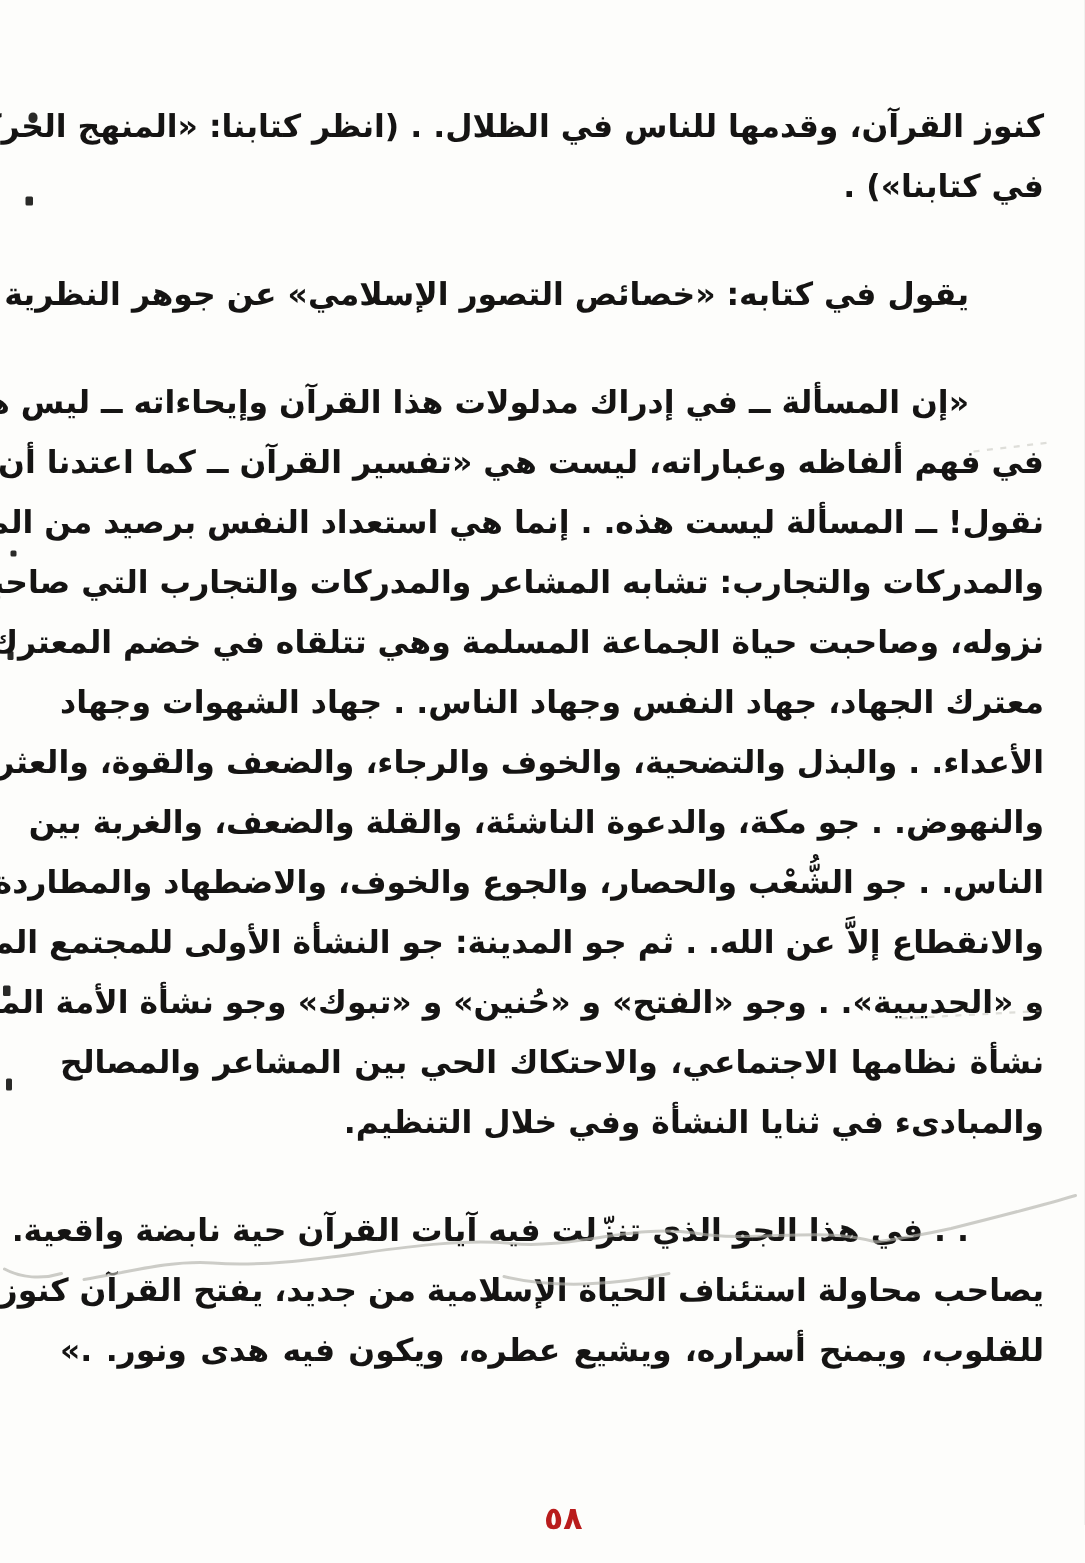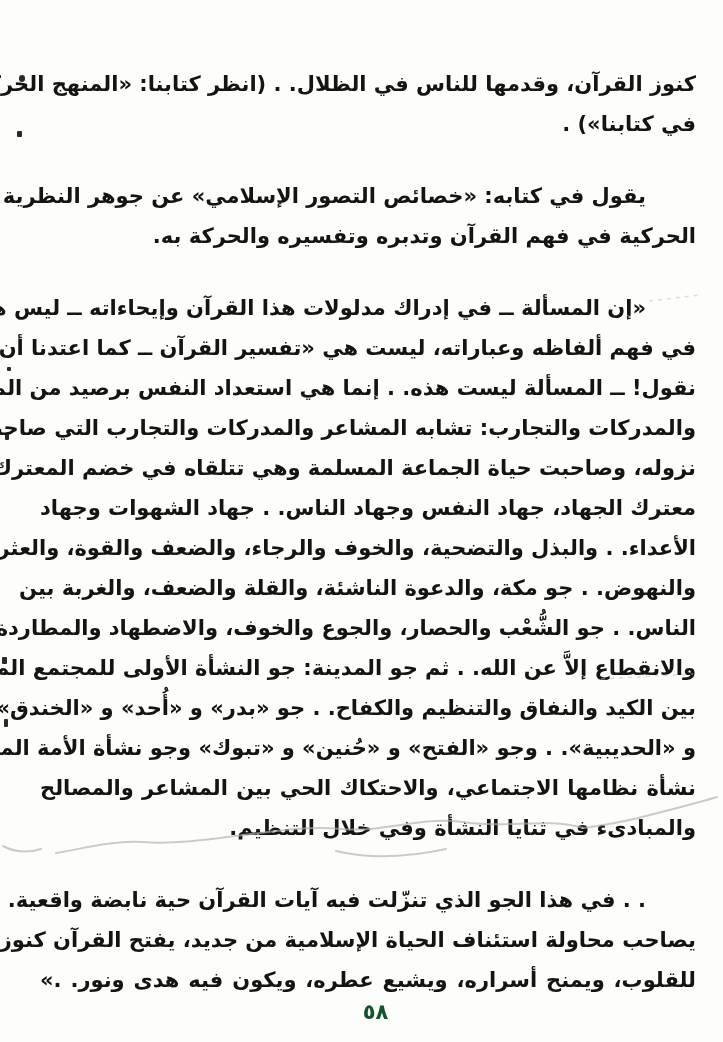--- a/index.html
+++ b/index.html
@@ -41,21 +41,21 @@
   }
   .page-number {
     position: absolute;
     top: 1000px;
     left: 0;
     right: 0;
     text-align: center;
     direction: rtl;
     font-size: 21px;
     font-weight: 700;
-    color: #14532d;
+    color: #b91c1c;
     margin-left: 28px;
   }
   .speck {
     position: absolute;
     background: #2a2a28;
     border-radius: 1px;
   }
   .speck.s1 { left: 19px; top: 75px;  width: 6px; height: 7px; border-radius: 3px; }
   .speck.s2 { left: 17px; top: 131px; width: 5px; height: 6px; }
   .speck.s3 { left: 7px;  top: 367px; width: 4px; height: 4px; }
@@ -82,35 +82,33 @@
 
   <div class="text-block">
 
     <div class="para p1">
       <div class="line jl">كنوز القرآن، وقدمها للناس في الظلال. . (انظر كتابنا: «المنهج الحركي</div>
       <div class="line rl">في كتابنا») .</div>
     </div>
 
     <div class="para p2">
       <div class="line jl ind">يقول في كتابه: «خصائص التصور الإسلامي» عن جوهر النظرية</div>
-      <div class="line rl">الحركية في فهم القرآن وتدبره وتفسيره والحركة به.</div>
     </div>
 
     <div class="para p3">
       <div class="line jl ind">«إن المسألة ــ في إدراك مدلولات هذا القرآن وإيحاءاته ــ ليس هي</div>
       <div class="line jl">في فهم ألفاظه وعباراته، ليست هي «تفسير القرآن ــ كما اعتدنا أن</div>
       <div class="line jl">نقول! ــ المسألة ليست هذه. . إنما هي استعداد النفس برصيد من المشاعر</div>
       <div class="line jl">والمدركات والتجارب: تشابه المشاعر والمدركات والتجارب التي صاحبت</div>
       <div class="line jl">نزوله، وصاحبت حياة الجماعة المسلمة وهي تتلقاه في خضم المعترك. .</div>
       <div class="line jl">معترك الجهاد، جهاد النفس وجهاد الناس. . جهاد الشهوات وجهاد</div>
       <div class="line jl">الأعداء. . والبذل والتضحية، والخوف والرجاء، والضعف والقوة، والعثرة</div>
       <div class="line jl">والنهوض. . جو مكة، والدعوة الناشئة، والقلة والضعف، والغربة بين</div>
       <div class="line jl">الناس. . جو الشُّعْب والحصار، والجوع والخوف، والاضطهاد والمطاردة،</div>
       <div class="line jl">والانقطاع إلاَّ عن الله. . ثم جو المدينة: جو النشأة الأولى للمجتمع المسلم</div>
-      <div class="line jl">بين الكيد والنفاق والتنظيم والكفاح. . جو «بدر» و «أُحد» و «الخندق»</div>
       <div class="line jl">و «الحديبية». . وجو «الفتح» و «حُنين» و «تبوك» وجو نشأة الأمة المسلمة،</div>
       <div class="line jl">نشأة نظامها الاجتماعي، والاحتكاك الحي بين المشاعر والمصالح</div>
       <div class="line rl">والمبادىء في ثنايا النشأة وفي خلال التنظيم.</div>
     </div>
 
     <div class="para p4">
       <div class="line jl ind">. . في هذا الجو الذي تنزّلت فيه آيات القرآن حية نابضة واقعية. .</div>
       <div class="line jl">يصاحب محاولة استئناف الحياة الإسلامية من جديد، يفتح القرآن كنوزه</div>
       <div class="line jl">للقلوب، ويمنح أسراره، ويشيع عطره، ويكون فيه هدى ونور. .»</div>
     </div>

